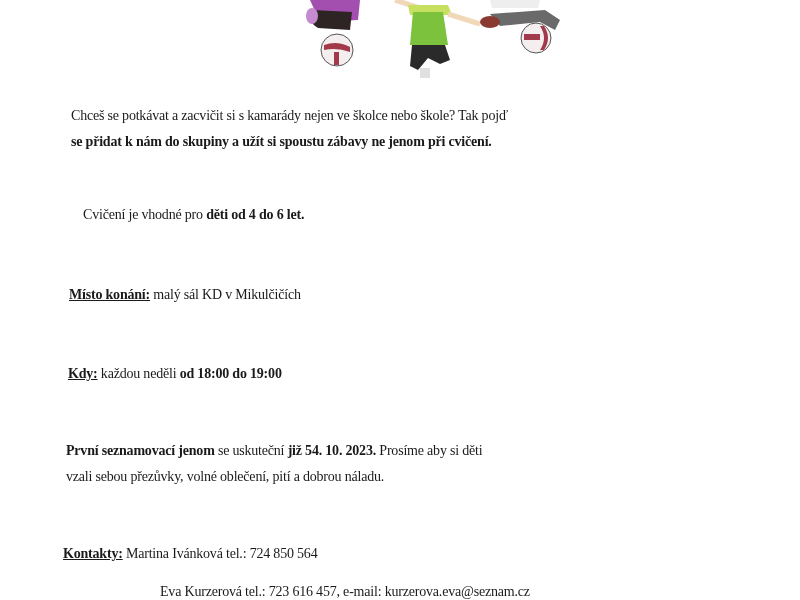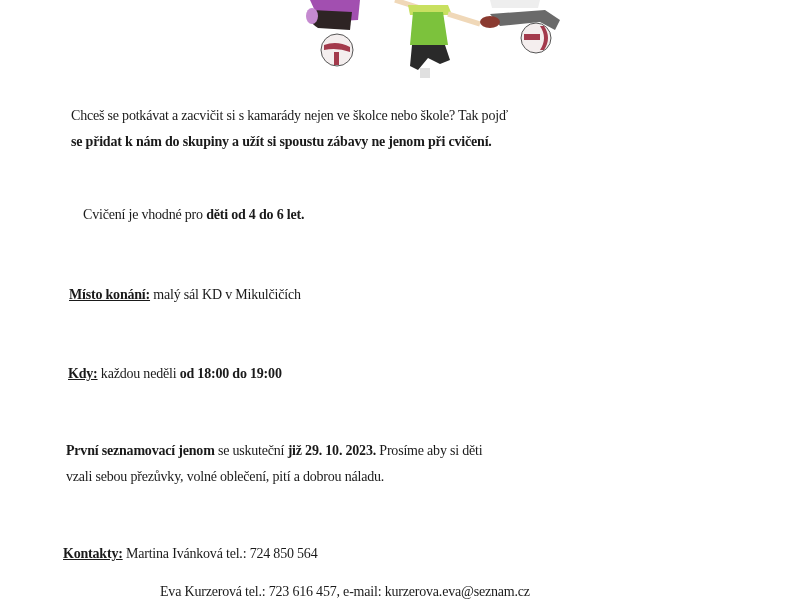--- a/index.html
+++ b/index.html
@@ -51,20 +51,20 @@
 
 <div class="line" style="left:69px;top:287px;">
   <span class="u">Místo konání:</span><span> malý sál KD v Mikulčičích</span>
 </div>
 
 <div class="line" style="left:68px;top:366px;">
   <span class="u">Kdy:</span><span> každou neděli </span><span class="b">od 18:00 do 19:00</span>
 </div>
 
 <div class="line" style="left:66px;top:443px;">
-  <span class="b">První seznamovací jenom</span><span> se uskuteční </span><span class="b">již 29. 10. 2023.</span><span> Prosíme aby si děti</span>
+  <span class="b">První seznamovací jenom</span><span> se uskuteční </span><span class="b">již 54. 10. 2023.</span><span> Prosíme aby si děti</span>
 </div>
 <div class="line" style="left:66px;top:469px;text-align:center;">vzali sebou přezůvky, volné oblečení, pití a dobrou náladu.</div>
 
 <div class="line" style="left:63px;top:546px;">
   <span class="u">Kontakty:</span><span> Martina Ivánková tel.: 724 850 564</span>
 </div>
 <div class="line" style="left:160px;top:584px;">Eva Kurzerová tel.: 723 616 457, e-mail: kurzerova.eva@seznam.cz</div>
 
 </body></html>

